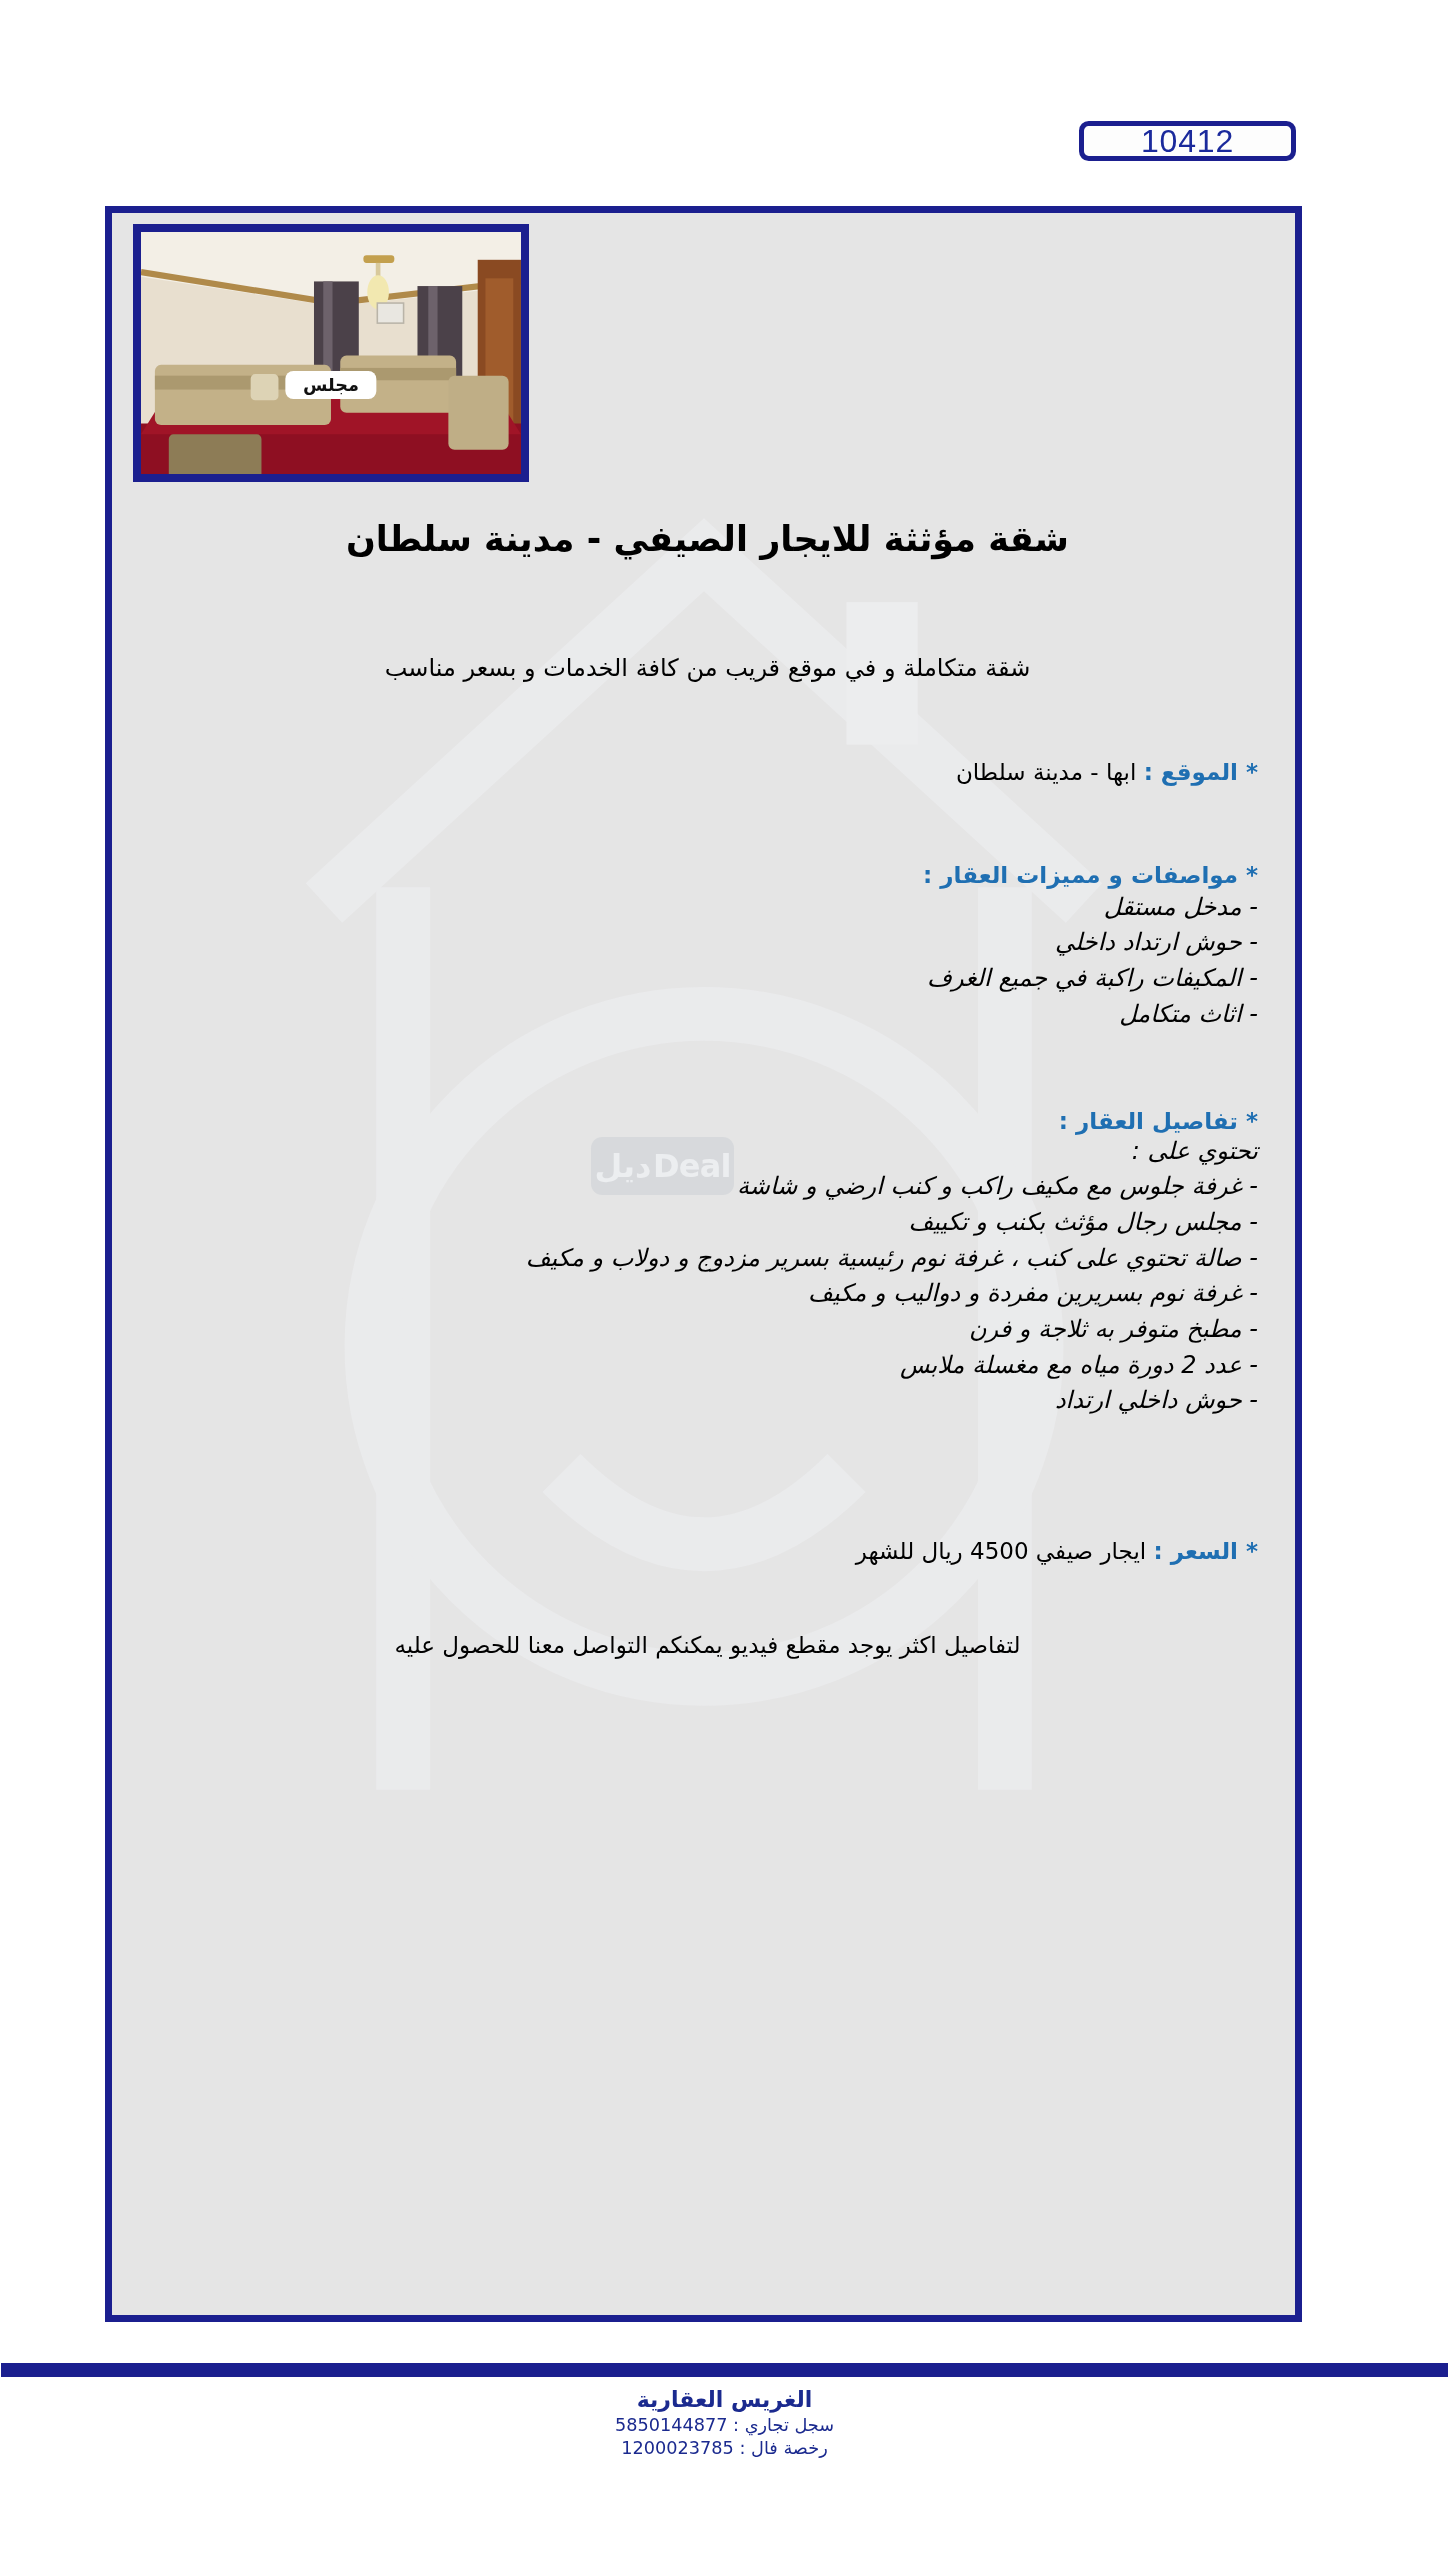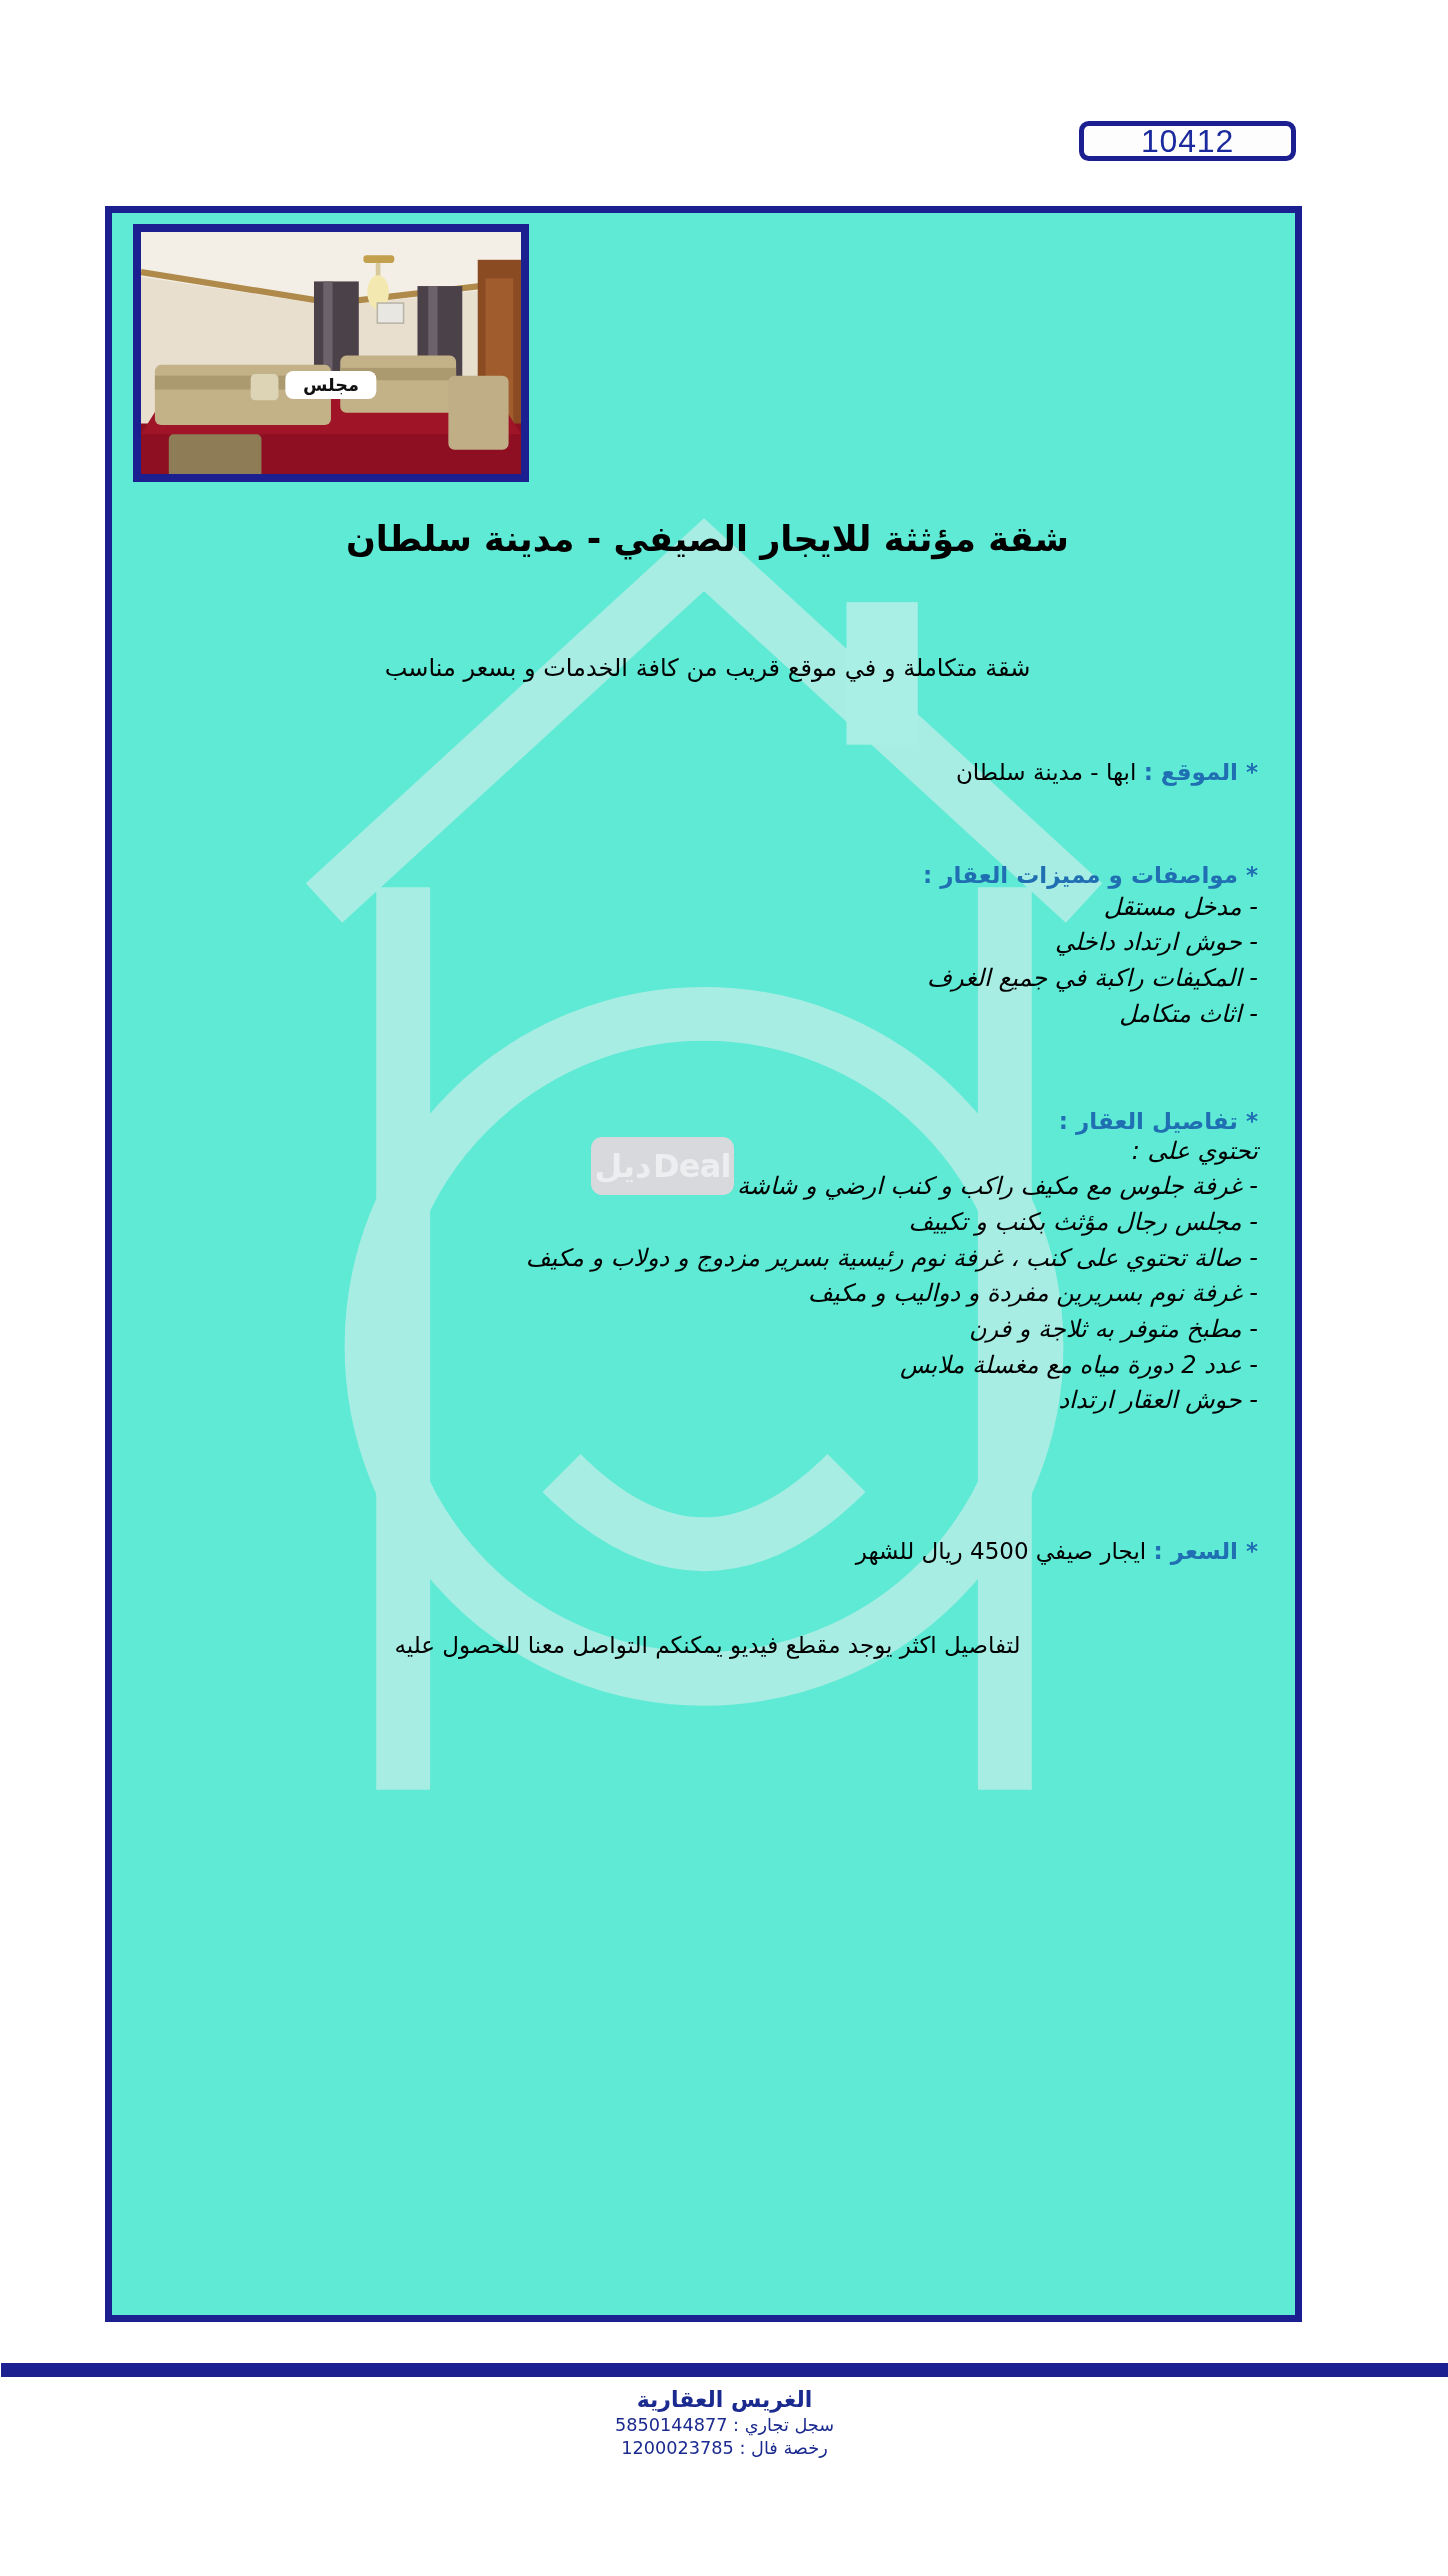--- a/index.html
+++ b/index.html
@@ -40,21 +40,21 @@
   }
 
   
   .card {
     position: absolute;
     top: 206px;
     left: 105px;
     width: 1197px;
     height: 2116px;
     border: 7.2px solid #1b1f8f;
-    background: #5eead4;
+    background: #e5e5e5;
     overflow: hidden;
   }
 
   
   .bg-house {
     position: absolute;
     top: 97px;
     left: 50%;
     transform: translateX(-50%);
     width: 950px;
@@ -357,21 +357,21 @@
     <div class="sec gap-lg">
       <div class="sec-head">* تفاصيل العقار :</div>
       <div class="sec-line">تحتوي على :</div>
       <div class="list">
         <div class="sec-line">- غرفة جلوس مع مكيف راكب و كنب ارضي و شاشة</div>
         <div class="sec-line">- مجلس رجال مؤثث بكنب و تكييف</div>
         <div class="sec-line">- صالة تحتوي على كنب ، غرفة نوم رئيسية بسرير مزدوج و دولاب و مكيف</div>
         <div class="sec-line">- غرفة نوم بسريرين مفردة و دواليب و مكيف</div>
         <div class="sec-line">- مطبخ متوفر به ثلاجة و فرن</div>
         <div class="sec-line">- عدد 2 دورة مياه مع مغسلة ملابس</div>
-        <div class="sec-line">- حوش العقار ارتداد</div>
+        <div class="sec-line">- حوش داخلي ارتداد</div>
       </div>
     </div>
 
     <div class="sec gap-xl">
       <div class="inline-head">
         <span class="k">* السعر :</span>
         <span>ايجار صيفي 4500 ريال للشهر</span>
       </div>
     </div>
 

